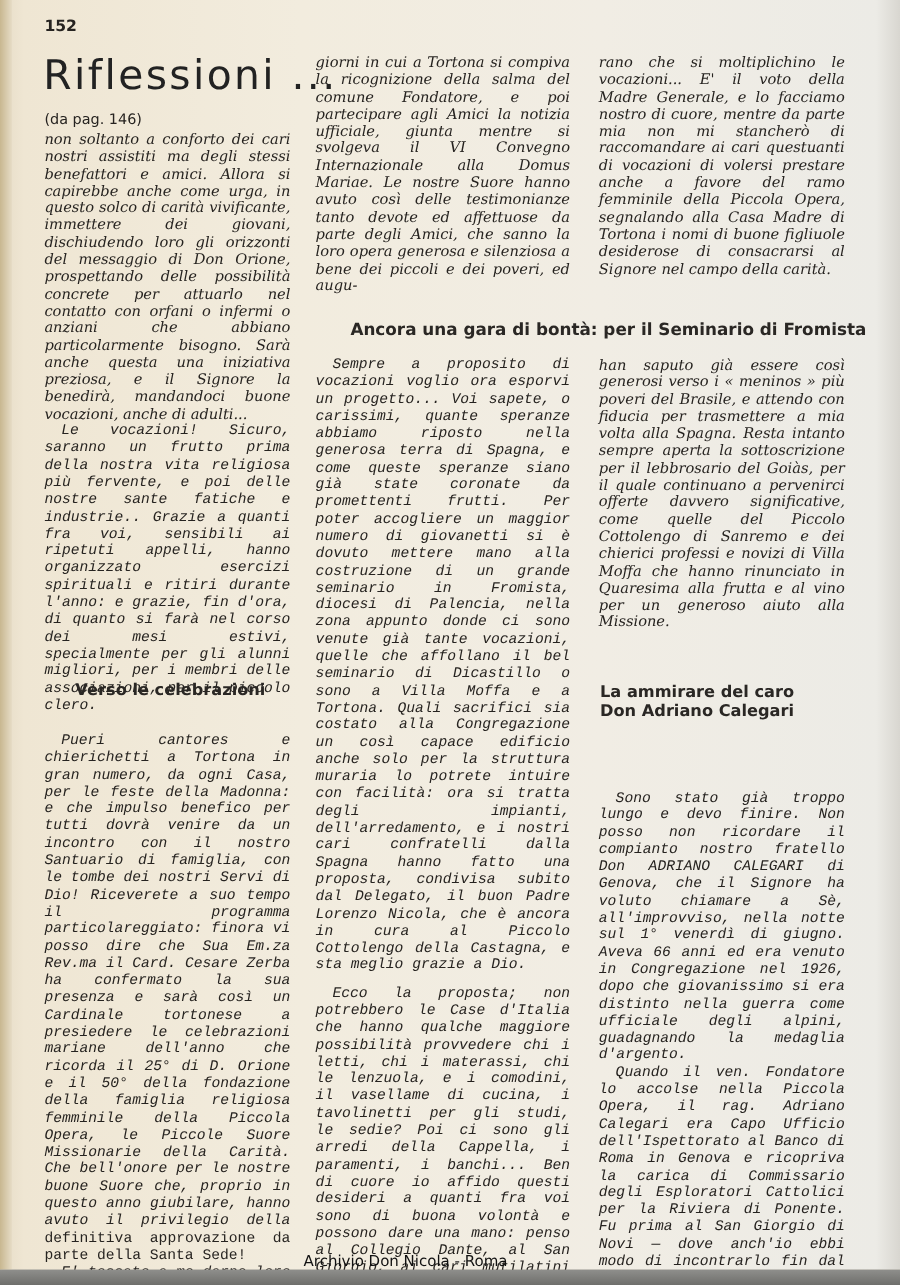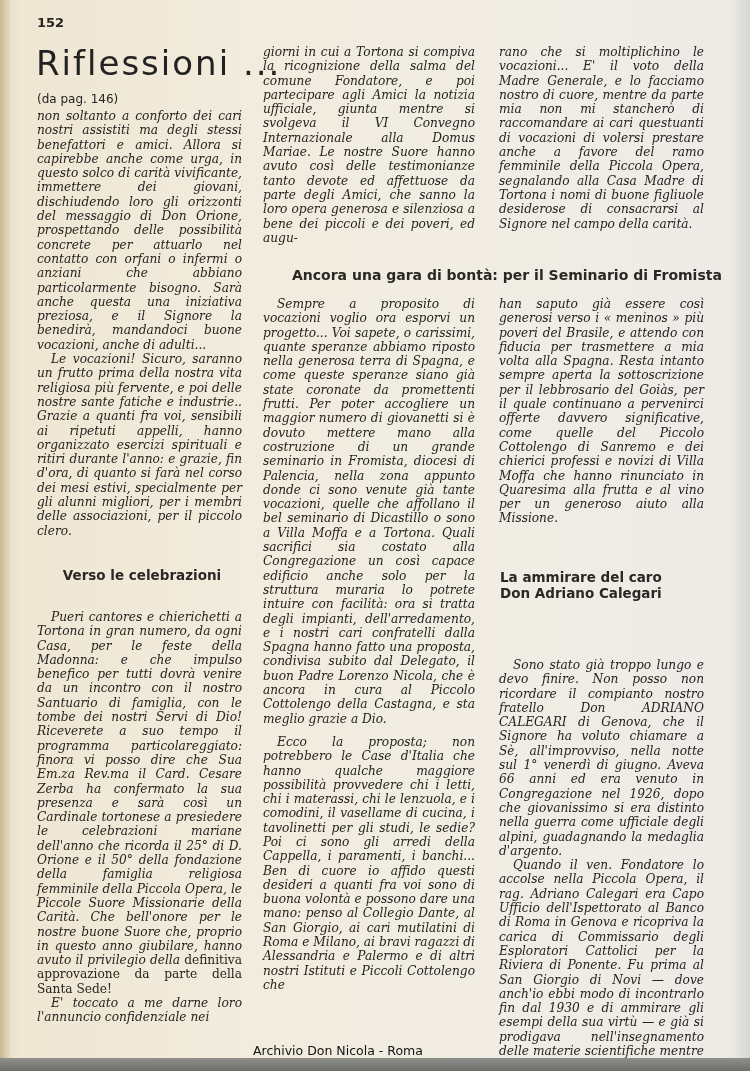--- a/index.html
+++ b/index.html
@@ -16,21 +16,21 @@
     }
     .leftedge { position: absolute; left: 0; top: 0; width: 10px; height: 1058px;
       background: linear-gradient(90deg, #c8b790, #e6dcc6); }
     .bottombar { position: absolute; left: 0; top: 1058px; width: 750px; height: 13px;
       background: linear-gradient(180deg, #8f8f8c, #6e6e6b); }
     .pagenum { position: absolute; left: 37px; top: 15px; font-family: "DejaVu Sans", sans-serif; font-weight: bold; font-size: 13px; }
     .title { position: absolute; left: 36px; top: 43px; font-family: "DejaVu Sans", sans-serif; font-size: 34px; letter-spacing: 2px; font-weight: normal; color: #222; }
     .cont { position: absolute; left: 37px; top: 92px; font-family: "DejaVu Sans", sans-serif; font-size: 12px; }
     .col { position: absolute; font-style: italic; font-size: 12.2px; line-height: 14.3px; text-align: justify; }
     .col p { margin: 0; }
-    .col p.ind { text-indent: 14px; }
+    .col p.ind { text-indent: 14px; font-family: Liberation Mono, monospace; }
     .col1 { left: 37px; top: 109px; width: 205px; }
     .col2 { left: 263px; top: 45px; width: 212px; }
     .col3 { left: 499px; top: 45px; width: 205px; }
     .col2b { left: 263px; top: 297px; width: 212px; }
     .col3b { left: 499px; top: 297px; width: 205px; }
     .col1b { left: 37px; top: 610px; width: 205px; }
     .col3c { left: 499px; top: 658px; width: 205px; }
     .heading { position: absolute; font-family: "DejaVu Sans", sans-serif; font-weight: bold; font-size: 13.5px; line-height: 16px; color: #2a2724; }
     .h-verso { left: 37px; top: 567px; width: 210px; text-align: center; }
     .h-gara { left: 268px; top: 267px; width: 460px; font-size: 14px; margin-left: 24px; }

